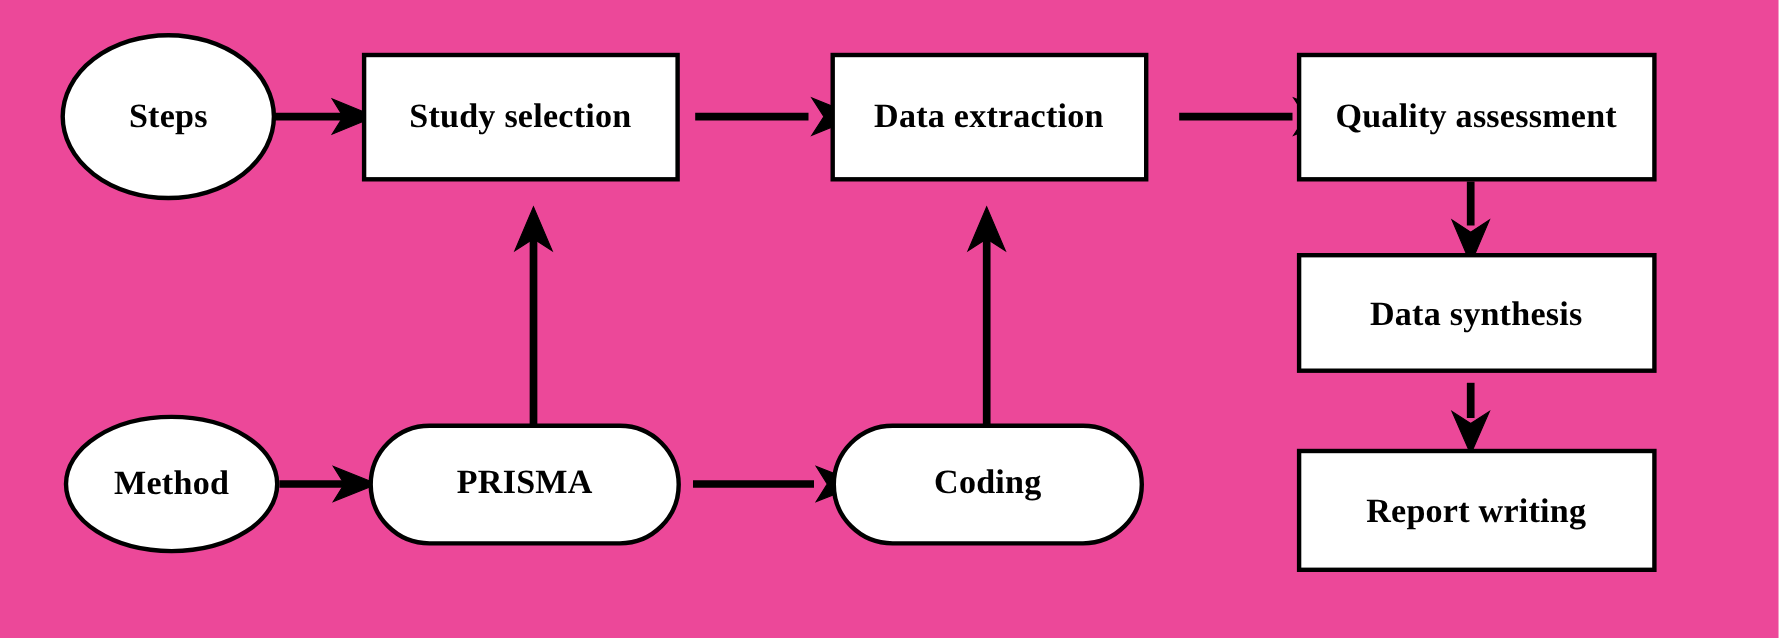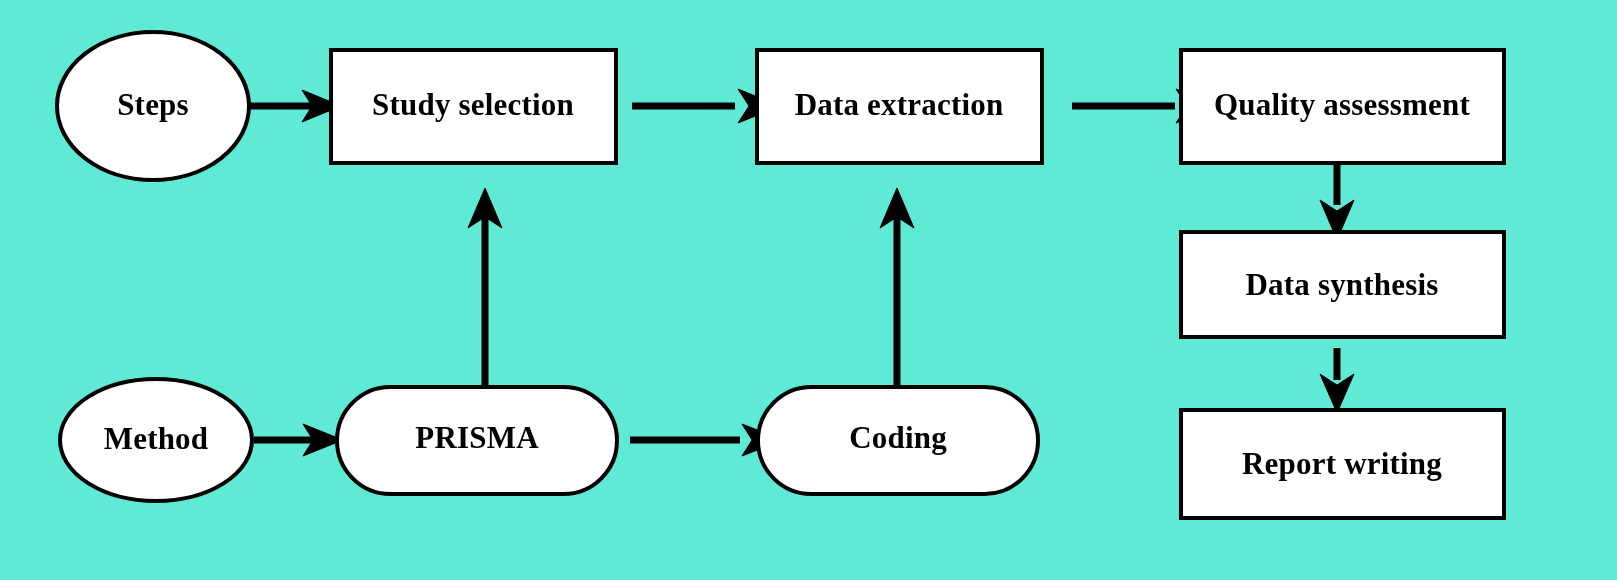--- a/index.html
+++ b/index.html
@@ -10,21 +10,21 @@
   body {
     width: 1617px;
     height: 580px;
     font-family: "Liberation Serif", "DejaVu Serif", serif;
     overflow: hidden;
   }
   #flowchart-root {
     position: relative;
     width: 1617px;
     height: 580px;
-    background: #5eead4;
+    background: #ec4899;
   }
   svg.diagram {
     display: block;
     width: 1617px;
     height: 580px;
   }
   .shape {
     fill: #ffffff;
     stroke: #000000;
     stroke-width: 4;

